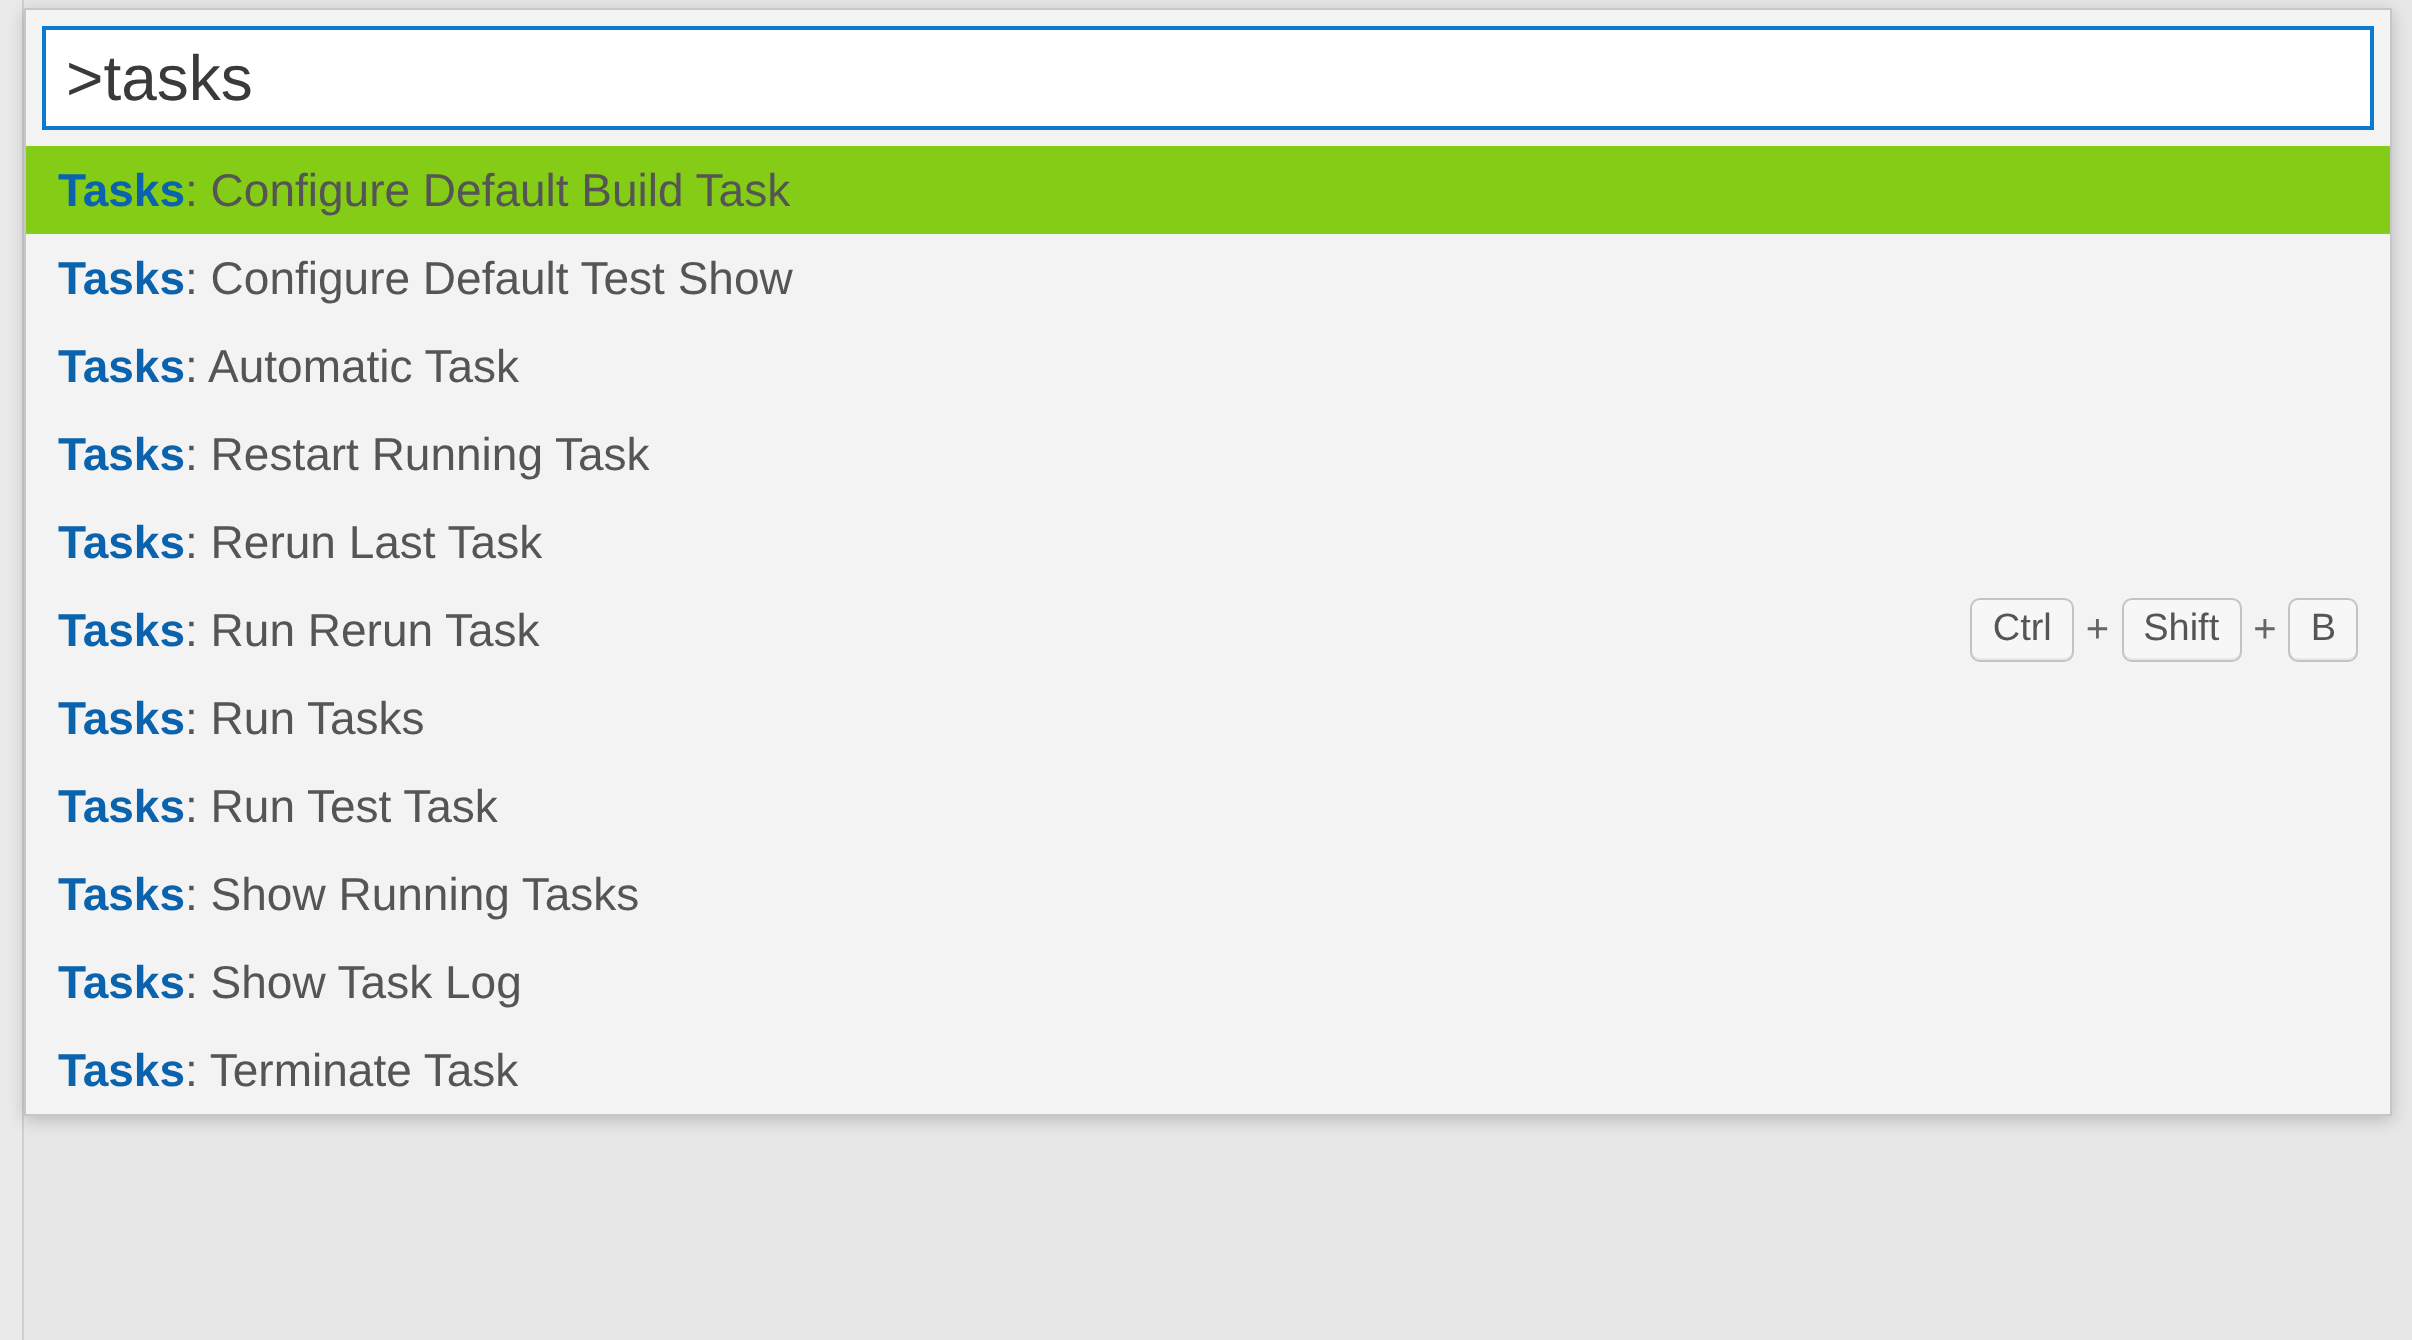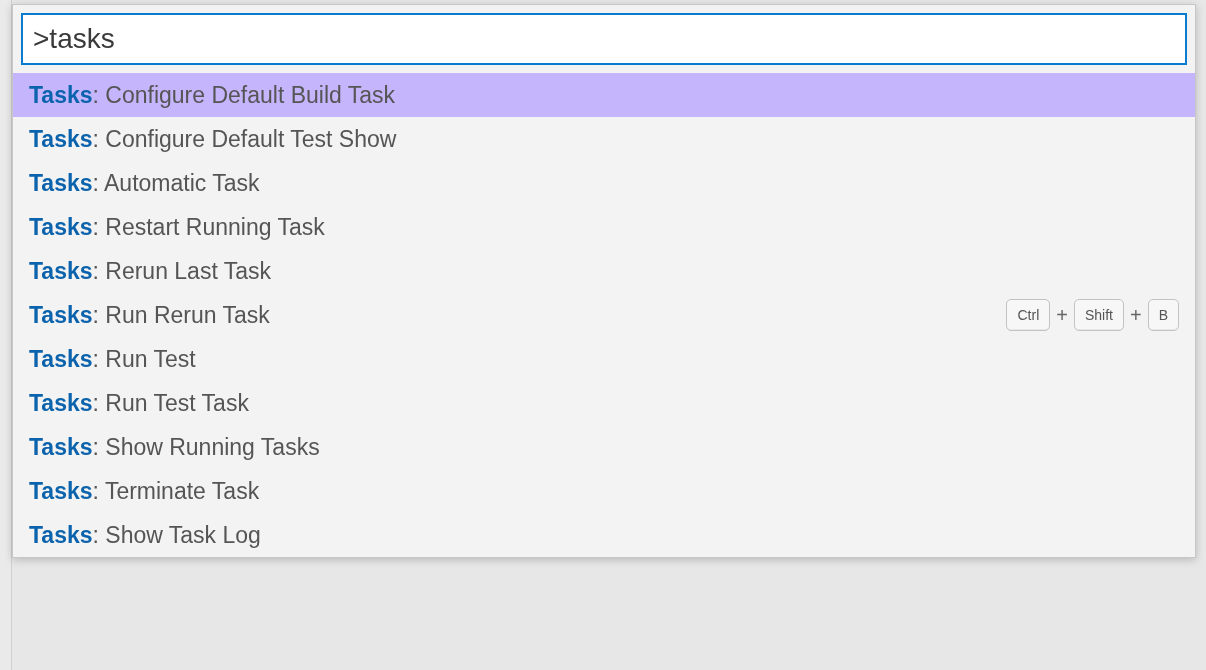--- a/index.html
+++ b/index.html
@@ -16,21 +16,21 @@
     background: #f3f3f3;
     border: 1px solid #c7c7c7;
     box-shadow: 0 2px 8px rgba(0,0,0,0.2);
   }
   .input-wrap {
     padding: 8px 8px 8px 8px;
   }
   .cmd-input {
     width: 100%;
     height: 52px;
-    font-size: 28px;
+    font-size: 32px;
     font-family: inherit;
     color: #3a3a3a;
     background: #ffffff;
     border: 2px solid #0a7cd0;
     padding: 0 10px;
     outline: none;
     line-height: 48px;
   }
   .cmd-input::placeholder { color: #888; }
   .results {
@@ -40,21 +40,21 @@
     display: flex;
     align-items: center;
     justify-content: space-between;
     height: 44px;
     padding: 0 16px;
     font-size: 23px;
     color: #555;
     cursor: pointer;
   }
   .result-item.selected {
-    background: #c4b5fd;
+    background: #84cc16;
   }
   .result-label .cat {
     color: #0a63ac;
     font-weight: 700;
   }
   .result-label .sep {
     color: #555;
   }
   .result-label .name {
     color: #555;
@@ -69,21 +69,21 @@
   .keycap {
     display: inline-flex;
     align-items: center;
     justify-content: center;
     min-width: 28px;
     height: 32px;
     padding: 0 10px;
     background: #f7f7f7;
     border: 1px solid #c3c3c3;
     border-radius: 5px;
-    font-size: 14px;
+    font-size: 19px;
     color: #555;
     box-shadow: inset 0 -1px 0 rgba(0,0,0,0.06);
   }
   .keyjoin { color: #666; font-size: 20px; }
   
   .bg-hint {
     position: absolute;
     left: 0; top: 0;
     width: 12px; height: 100%;
     background: #eaeaea;
@@ -119,28 +119,28 @@
         <span class="result-label"><span class="cat">Tasks</span><span class="sep">: </span><span class="name">Run Rerun Task</span></span>
         <span class="keybinding">
           <span class="keycap">Ctrl</span>
           <span class="keyjoin">+</span>
           <span class="keycap">Shift</span>
           <span class="keyjoin">+</span>
           <span class="keycap">B</span>
         </span>
       </li>
       <li class="result-item">
-        <span class="result-label"><span class="cat">Tasks</span><span class="sep">: </span><span class="name">Run Test</span></span>
+        <span class="result-label"><span class="cat">Tasks</span><span class="sep">: </span><span class="name">Run Tasks</span></span>
       </li>
       <li class="result-item">
         <span class="result-label"><span class="cat">Tasks</span><span class="sep">: </span><span class="name">Run Test Task</span></span>
       </li>
       <li class="result-item">
         <span class="result-label"><span class="cat">Tasks</span><span class="sep">: </span><span class="name">Show Running Tasks</span></span>
       </li>
       <li class="result-item">
-        <span class="result-label"><span class="cat">Tasks</span><span class="sep">: </span><span class="name">Terminate Task</span></span>
+        <span class="result-label"><span class="cat">Tasks</span><span class="sep">: </span><span class="name">Show Task Log</span></span>
       </li>
       <li class="result-item">
-        <span class="result-label"><span class="cat">Tasks</span><span class="sep">: </span><span class="name">Show Task Log</span></span>
+        <span class="result-label"><span class="cat">Tasks</span><span class="sep">: </span><span class="name">Terminate Task</span></span>
       </li>
     </ul>
 </div>
 
 </body></html>

